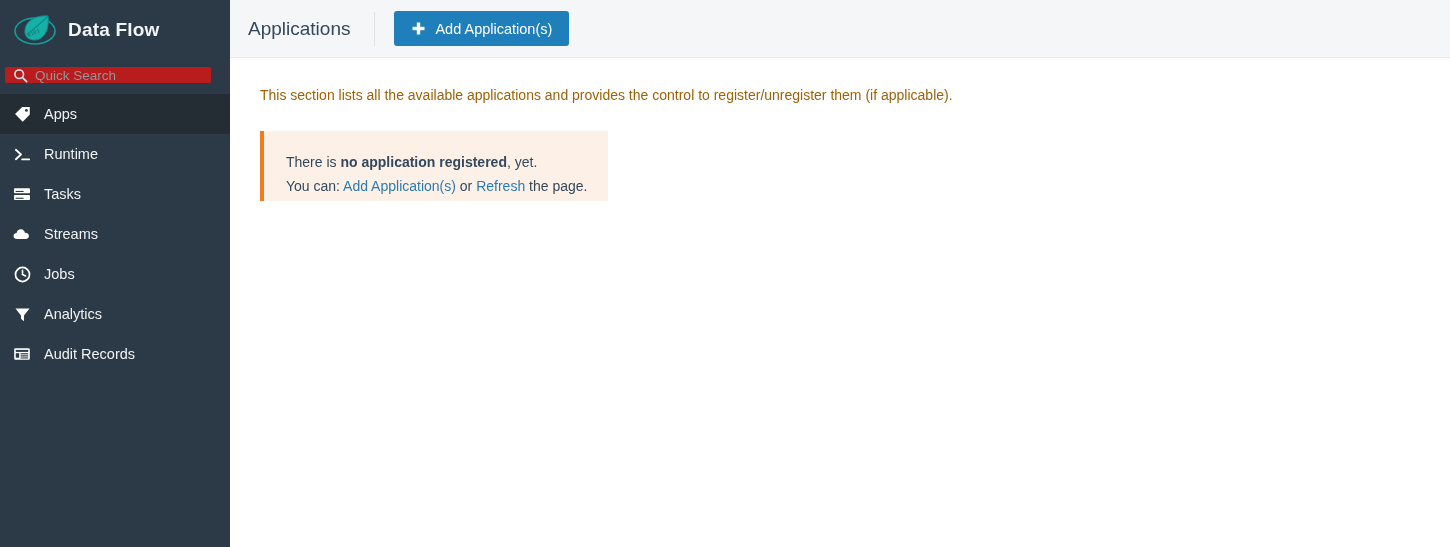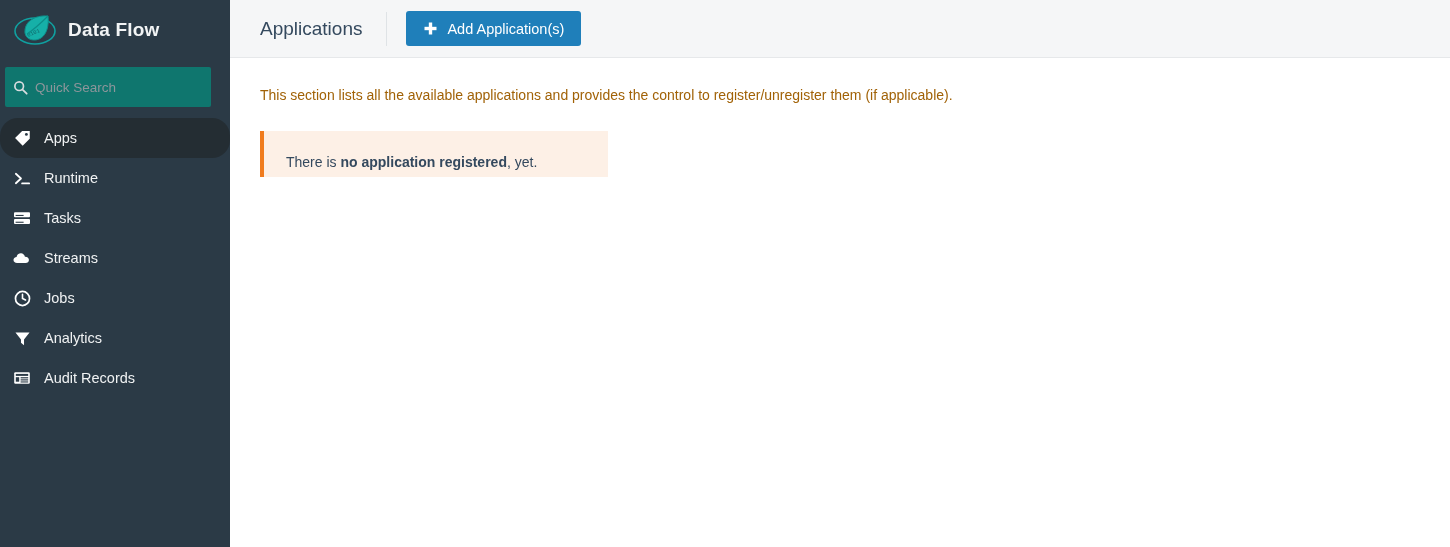--- a/index.html
+++ b/index.html
@@ -21,54 +21,53 @@
     height:58px; display:flex; align-items:center;
     padding-left:12px; gap:10px;
   }
   .brand-logo { width:46px; height:36px; flex:0 0 auto; }
   .brand-title {
     color:#f2f4f5; font-size:19px; font-weight:bold;
     letter-spacing:0.2px; line-height:1;
   }
   .search-wrap { padding:9px 19px 10px 5px; }
   .search-box {
-    position:relative; height:40px; background:#0f766e;
+    position:relative; height:16px; background:#b91c1c;
     border-radius:2px; display:flex; align-items:center;
   }
   .search-icon {
     width:30px; display:flex; align-items:center; justify-content:center;
     color:#d7dcdf; flex:0 0 auto;
   }
   .search-input {
     flex:1; background:transparent; border:none; outline:none;
     color:#d7dcdf; font-size:13.5px;
     font-family:"Liberation Sans", sans-serif; padding:0; height:28px;
   }
   .search-input::placeholder { color:#8d969b; opacity:1; }
 
   .nav { display:flex; flex-direction:column; padding-top:1px; }
   .nav-item {
     height:40px; display:flex; align-items:center;
     color:#f0f2f3; font-size:14.5px; cursor:pointer;
     text-decoration:none;
-    border-radius:18px;
   }
   .nav-item.active { background:#242d33; }
   .nav-ico {
     width:44px; min-width:44px; display:flex;
     align-items:center; justify-content:center; color:#ffffff;
   }
   .nav-label { line-height:1; }
 
   
   .main { flex:1; height:547px; background:#ffffff; display:flex; flex-direction:column; }
   .topbar {
     height:58px; min-height:58px; background:#f5f6f7;
     border-bottom:1px solid #e6e8ea;
-    display:flex; align-items:center; padding-left:30px; gap:0;
+    display:flex; align-items:center; padding-left:18px; gap:0;
   }
   .page-title {
     font-size:19px; color:#34495e; line-height:1; padding-right:24px;
   }
   .divider { width:1px; height:34px; background:#dfe3e6; }
   .btn-add {
     margin-left:19px; height:35px; background:#1f7fba;
     border:none; border-radius:3px; color:#ffffff;
     font-size:14.5px; font-family:"Liberation Sans", sans-serif;
     display:flex; align-items:center; gap:9px;
@@ -219,17 +218,20 @@
       </button>
     </div>
 
     <div class="content">
       <div class="lead">This section lists all the available applications and provides the control to register/unregister them (if applicable).</div>
 
       <div class="alert">
         <div class="alert-line">
           <span>There is </span><b>no application registered</b><span>, yet.</span>
         </div>
+        <div class="alert-line">
+          <span>You can: </span><a class="alert-link">Add Application(s)</a><span> or </span><a class="alert-link">Refresh</a><span> the page.</span>
+        </div>
       </div>
     </div>
 
   </div>
 </div>
 
 </body></html>

